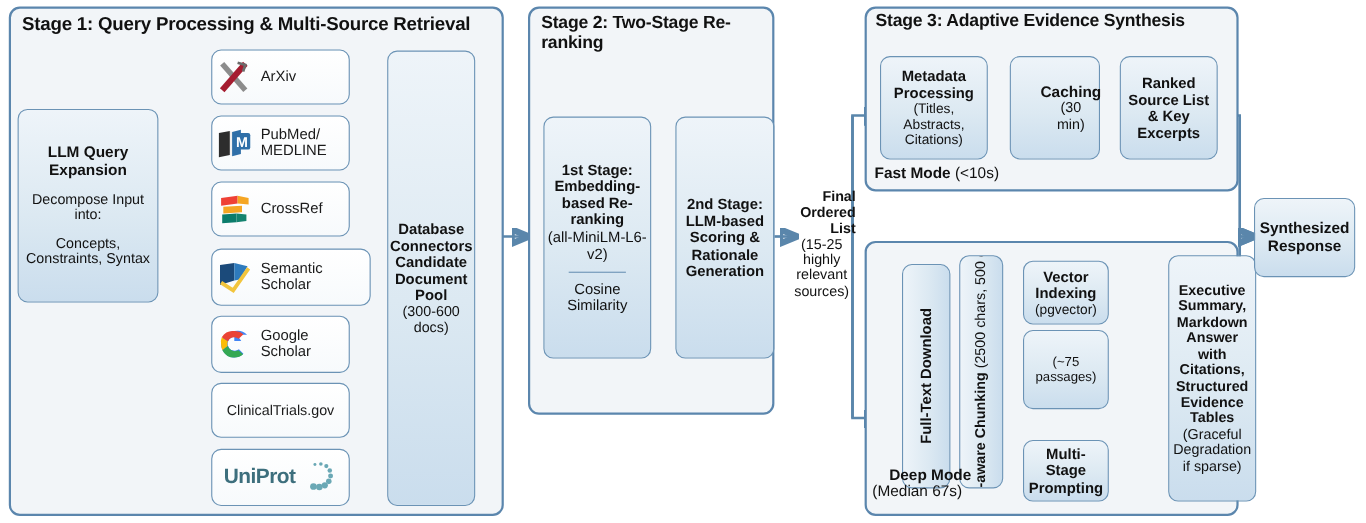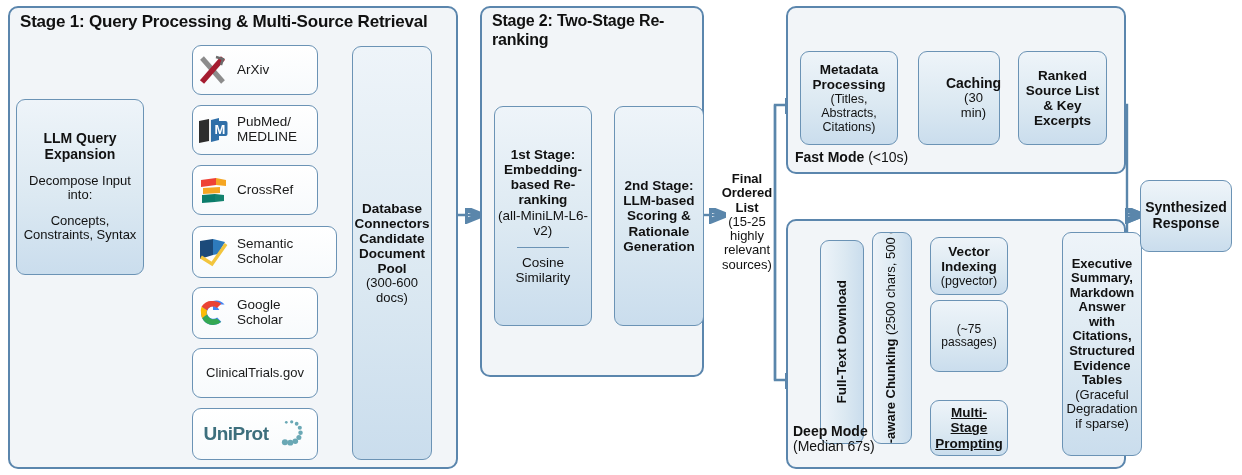--- a/index.html
+++ b/index.html
@@ -29,21 +29,21 @@
 
   .vtext{position:absolute;box-sizing:border-box;border:1.6px solid #6b93b5;border-radius:9px;
          background:linear-gradient(90deg,#eef4f9 0%,#dce9f2 55%,#cadded 100%);
          display:flex;align-items:center;justify-content:center;overflow:hidden;}
   .vtext .inner{transform:rotate(-90deg);white-space:nowrap;text-align:center;color:#111;line-height:1.15;}
 
   .flabel{position:absolute;color:#111;white-space:nowrap;}
   .flabel b{font-weight:bold;}
 
   .plainlabel{position:absolute;text-align:center;color:#111;line-height:1.1;}
-  .plainlabel b{font-weight:bold;display:block;}
+  .plainlabel b{font-weight:bold;display:block;text-align:right;}
 
   svg.wires{position:absolute;left:0;top:0;width:1242px;height:475px;pointer-events:none;}
   svg.wires path,svg.wires line{fill:none;stroke:#5a86ab;stroke-width:2.4px;}
 </style>
 </head>
 <body>
 
 <div id="stage">
 
   <svg class="wires" viewBox="0 0 1242 475">
@@ -216,20 +216,21 @@
   <div class="box" style="left:614px;top:106px;width:90px;height:220px;font-size:13.5px;">
     <b>2nd Stage: LLM-based Scoring &amp; Rationale Generation</b>
   </div>
 
   <div class="plainlabel" style="left:716px;top:172px;width:62px;font-size:13px;">
     <b>Final Ordered List</b>
     <span>(15-25 highly relevant sources)</span>
   </div>
 
   <div class="panel" style="left:786px;top:6px;width:340px;height:168px;"></div>
+  <div class="panel-title" style="left:796px;top:11px;width:325px;font-size:16px;">Stage 3: Adaptive Evidence Synthesis</div>
 
   <div class="box" style="left:800px;top:51px;width:98px;height:94px;font-size:12.5px;">
     <b style="font-size:13.5px;">Metadata Processing</b>
     <span class="sub">(Titles, Abstracts, Citations)</span>
   </div>
 
   <div class="box" style="left:918px;top:51px;width:82px;height:94px;font-size:13px;padding-left:32px;">
     <b style="font-size:14px;">Caching</b>
     <span class="sub">(30 min)</span>
   </div>
@@ -258,21 +259,21 @@
 
   <div class="box" style="left:930px;top:237px;width:78px;height:58px;font-size:12.5px;">
     <b style="font-size:13.5px;">Vector Indexing</b>
     <span class="sub">(pgvector)</span>
   </div>
 
   <div class="box" style="left:930px;top:300px;width:78px;height:72px;font-size:12px;">
     <span class="sub">(~75 passages)</span>
   </div>
 
-  <div class="box" style="left:930px;top:400px;width:78px;height:56px;font-size:13.5px;text-decoration:underline;">
+  <div class="box" style="left:930px;top:400px;width:78px;height:56px;font-size:13.5px;">
     <b>Multi-Stage Prompting</b>
   </div>
 
   <div class="box" style="left:1030px;top:232px;width:80px;height:224px;font-size:13px;margin-left:32px;">
     <b>Executive Summary, Markdown Answer with Citations, Structured Evidence Tables</b>
     <span class="sub">(Graceful Degradation if sparse)</span>
   </div>
 
   <div class="plainlabel" style="left:793px;top:424px;width:90px;text-align:left;font-size:14px;">
     <b>Deep Mode</b>

